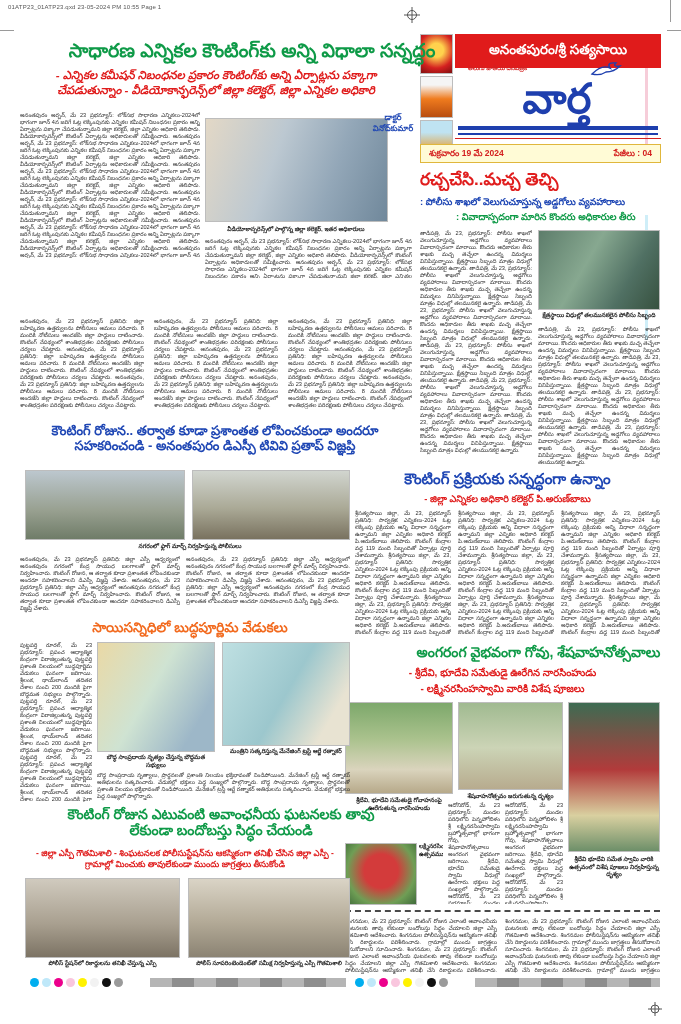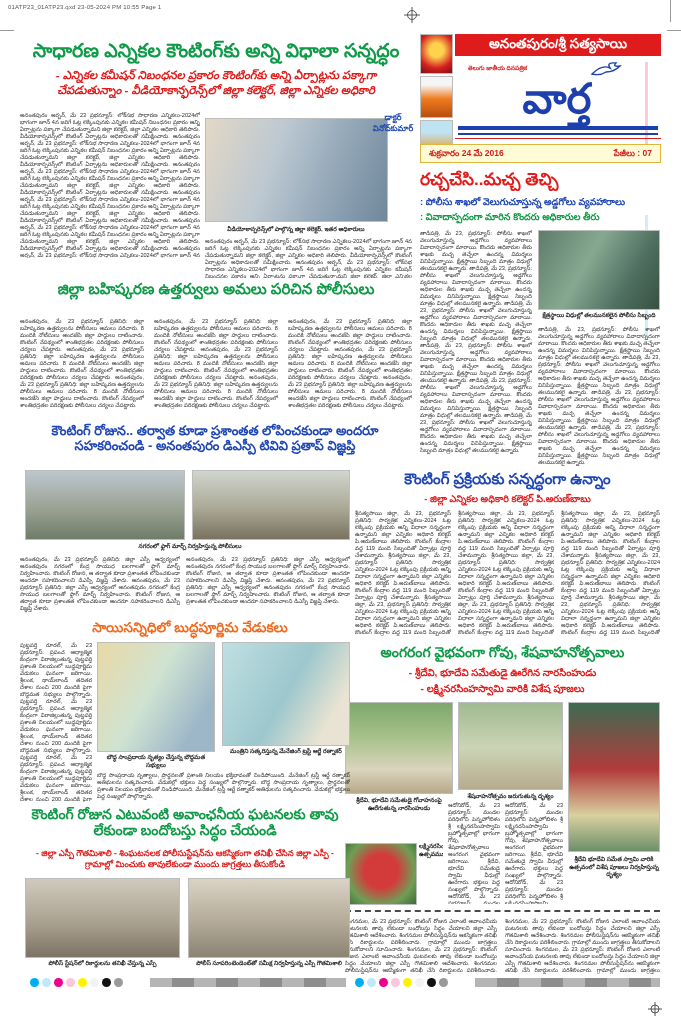--- a/index.html
+++ b/index.html
@@ -2,21 +2,21 @@
 <html><head>
 <meta charset="utf-8">
 <style>
   html,body{margin:0;padding:0;background:#ffffff;}
   #page{position:relative;width:681px;height:1024px;background:#fff;overflow:hidden;
         font-family:"Liberation Sans","DejaVu Sans",sans-serif;}
   .abs{position:absolute;}
   
   .slug{font-size:6px;color:#555;letter-spacing:.2px;}
   .hl{font-weight:bold;text-align:center;line-height:1.15;}
-  .green{color:#0e9a47;} .red{color:#e01d1d;} .blue{color:#1e46b4;text-align:center;} .orange{color:#f26a1e;}
+  .green{color:#0e9a47;margin-left:36px;} .red{color:#e01d1d;} .blue{color:#1e46b4;text-align:center;} .orange{color:#f26a1e;}
   .sub{font-weight:bold;text-align:center;line-height:1.3;}
   .greek{font-size:5.6px;line-height:7px;color:#2e2e2e;text-align:justify;overflow:hidden;word-break:break-word;}
   .cap{font-size:6px;font-weight:bold;color:#1c1c1c;text-align:center;line-height:7.5px;overflow:hidden;}
   .byline{font-size:8px;font-weight:bold;color:#1e46b4;text-align:center;line-height:11px;}
   
   .photo{border:1px solid #bdbdbd;box-sizing:border-box;}
   .ph-meeting{background:linear-gradient(110deg,#e3d8c6,#bcc8d1 38%,#93a7b8 68%,#70889b);}
   .ph-crowd{background:linear-gradient(120deg,#5d7d6b,#87a890 40%,#507063 72%,#37513f);}
   .ph-street{background:linear-gradient(#bcc7ce,#98a090 58%,#6f7c68);}
   .ph-march{background:linear-gradient(#d1d5cf,#aaa996 55%,#79725f);}
@@ -63,44 +63,43 @@
   <div class="abs dash" style="left:670px;top:0;width:1px;height:22px;"></div>
   <div class="abs dash" style="left:0;top:30px;width:14px;height:1px;"></div>
   <div class="abs dash" style="left:667px;top:30px;width:14px;height:1px;"></div>
   <div class="abs vrulefaint" style="left:645px;top:62px;height:100px;background:#f6cdd9;"></div>
   <div class="abs vrulefaint" style="left:645px;top:215px;height:125px;background:#cfeef8;"></div>
 
   <div class="abs" style="left:420px;top:34px;width:241px;height:131px;">
     <div class="abs photo ph-mast1" style="left:0;top:0;width:33px;height:40px;"></div>
     <div class="abs photo ph-mast2" style="left:0;top:42px;width:33px;height:42px;"></div>
     <div class="abs photo ph-mast3" style="left:0;top:86px;width:33px;height:40px;"></div>
-    <div class="abs mast-banner" style="left:35px;top:0;width:206px;height:22px;">అనంతపురం/శ్రీ సత్యసాయి</div>
+    <div class="abs mast-banner" style="left:35px;top:0;width:206px;height:34px;">అనంతపురం/శ్రీ సత్యసాయి</div>
     <div class="abs tagline" style="left:48px;top:31px;">తెలుగు జాతీయ దినపత్రిక</div>
     <svg class="abs" style="left:170px;top:26px;" width="34" height="18">
       <path d="M2 14 Q12 4 20 8 Q16 2 26 3 Q22 7 30 6 Q24 12 16 12 Q10 16 2 14Z" fill="none" stroke="#1e3fae" stroke-width="1.4"></path>
     </svg>
     <div class="abs logo" style="left:42px;top:44px;width:190px;text-align:center;">వార్త</div>
     <div class="abs logo-rule1" style="left:38px;top:92px;width:200px;"></div>
     <div class="abs logo-rule2" style="left:38px;top:99px;width:200px;"></div>
     <div class="abs logo-rule3" style="left:35px;top:104px;width:206px;"></div>
     <div class="abs datebar" style="left:0;top:110px;width:241px;height:19px;">
-      <span>శుక్రవారం  24  మే  2016</span>
-      <span>పేజీలు : 07</span>
+      <span>శుక్రవారం  19  మే  2024</span>
+      <span>పేజీలు : 04</span>
     </div>
   </div>
 
   <div class="abs hl green" style="left:20px;top:40px;width:392px;font-size:19px;">సాధారణ ఎన్నికల కౌంటింగ్‌కు అన్ని విధాలా సన్నద్ధం</div>
   <div class="abs sub red" style="left:28px;top:68px;width:376px;font-size:11.5px;font-style:italic;">- ఎన్నికల కమీషన్ నిబంధనల ప్రకారం కౌంటింగ్‌కు అన్ని ఏర్పాట్లను పక్కాగా చేపడుతున్నాం  - వీడియోకాన్ఫరెన్స్‌లో జిల్లా కలెక్టర్, జిల్లా ఎన్నికల అధికారి</div>
   <div class="abs greek" style="left:20px;top:112px;width:180px;height:146px;">అనంతపురం అర్బన్, మే 23 ప్రభన్యూస్: లోక్‌సభ సాధారణ ఎన్నికలు-2024లో భాగంగా జూన్ 4న జరిగే ఓట్ల లెక్కింపునకు ఎన్నికల కమీషన్ నిబంధనల ప్రకారం అన్ని ఏర్పాట్లను పక్కాగా చేపడుతున్నామని జిల్లా కలెక్టర్, జిల్లా ఎన్నికల అధికారి తెలిపారు. వీడియోకాన్ఫరెన్స్‌లో కౌంటింగ్ ఏర్పాట్లను అధికారులతో సమీక్షించారు. అనంతపురం అర్బన్, మే 23 ప్రభన్యూస్: లోక్‌సభ సాధారణ ఎన్నికలు-2024లో భాగంగా జూన్ 4న జరిగే ఓట్ల లెక్కింపునకు ఎన్నికల కమీషన్ నిబంధనల ప్రకారం అన్ని ఏర్పాట్లను పక్కాగా చేపడుతున్నామని జిల్లా కలెక్టర్, జిల్లా ఎన్నికల అధికారి తెలిపారు. వీడియోకాన్ఫరెన్స్‌లో కౌంటింగ్ ఏర్పాట్లను అధికారులతో సమీక్షించారు. అనంతపురం అర్బన్, మే 23 ప్రభన్యూస్: లోక్‌సభ సాధారణ ఎన్నికలు-2024లో భాగంగా జూన్ 4న జరిగే ఓట్ల లెక్కింపునకు ఎన్నికల కమీషన్ నిబంధనల ప్రకారం అన్ని ఏర్పాట్లను పక్కాగా చేపడుతున్నామని జిల్లా కలెక్టర్, జిల్లా ఎన్నికల అధికారి తెలిపారు. వీడియోకాన్ఫరెన్స్‌లో కౌంటింగ్ ఏర్పాట్లను అధికారులతో సమీక్షించారు. అనంతపురం అర్బన్, మే 23 ప్రభన్యూస్: లోక్‌సభ సాధారణ ఎన్నికలు-2024లో భాగంగా జూన్ 4న జరిగే ఓట్ల లెక్కింపునకు ఎన్నికల కమీషన్ నిబంధనల ప్రకారం అన్ని ఏర్పాట్లను పక్కాగా చేపడుతున్నామని జిల్లా కలెక్టర్, జిల్లా ఎన్నికల అధికారి తెలిపారు. వీడియోకాన్ఫరెన్స్‌లో కౌంటింగ్ ఏర్పాట్లను అధికారులతో సమీక్షించారు. అనంతపురం అర్బన్, మే 23 ప్రభన్యూస్: లోక్‌సభ సాధారణ ఎన్నికలు-2024లో భాగంగా జూన్ 4న జరిగే ఓట్ల లెక్కింపునకు ఎన్నికల కమీషన్ నిబంధనల ప్రకారం అన్ని ఏర్పాట్లను పక్కాగా చేపడుతున్నామని జిల్లా కలెక్టర్, జిల్లా ఎన్నికల అధికారి తెలిపారు. వీడియోకాన్ఫరెన్స్‌లో కౌంటింగ్ ఏర్పాట్లను అధికారులతో సమీక్షించారు. అనంతపురం అర్బన్, మే 23 ప్రభన్యూస్: లోక్‌సభ సాధారణ ఎన్నికలు-2024లో భాగంగా జూన్ 4న జరిగే ఓట్ల లెక్కింపునకు ఎన్నికల కమీషన్ నిబంధనల ప్రకారం అన్ని ఏర్పాట్లను పక్కాగా చేపడుతున్నామని జిల్లా కలెక్టర్, జిల్లా ఎన్నికల అధికారి తెలిపారు. వీడియోకాన్ఫరెన్స్‌లో కౌంటింగ్ ఏర్పాట్లను అధికారులతో సమీక్షించారు.</div>
   <div class="abs photo ph-meeting" style="left:205px;top:118px;width:183px;height:104px;"></div>
   <div class="abs byline" style="left:370px;top:112px;width:46px;">డాక్టర్ వినోద్‌కుమార్</div>
   <div class="abs cap" style="left:190px;top:226px;width:212px;">వీడియోకాన్ఫరెన్స్‌లో పాల్గొన్న జిల్లా కలెక్టర్, ఇతర అధికారులు</div>
   <div class="abs greek" style="left:205px;top:238px;width:207px;height:40px;">అనంతపురం అర్బన్, మే 23 ప్రభన్యూస్: లోక్‌సభ సాధారణ ఎన్నికలు-2024లో భాగంగా జూన్ 4న జరిగే ఓట్ల లెక్కింపునకు ఎన్నికల కమీషన్ నిబంధనల ప్రకారం అన్ని ఏర్పాట్లను పక్కాగా చేపడుతున్నామని జిల్లా కలెక్టర్, జిల్లా ఎన్నికల అధికారి తెలిపారు. వీడియోకాన్ఫరెన్స్‌లో కౌంటింగ్ ఏర్పాట్లను అధికారులతో సమీక్షించారు. అనంతపురం అర్బన్, మే 23 ప్రభన్యూస్: లోక్‌సభ సాధారణ ఎన్నికలు-2024లో భాగంగా జూన్ 4న జరిగే ఓట్ల లెక్కింపునకు ఎన్నికల కమీషన్ నిబంధనల ప్రకారం అన్ని ఏర్పాట్లను పక్కాగా చేపడుతున్నామని జిల్లా కలెక్టర్, జిల్లా ఎన్నికల అధికారి తెలిపారు. వీడియోకాన్ఫరెన్స్‌లో కౌంటింగ్ ఏర్పాట్లను అధికారులతో సమీక్షించారు.</div>
 
-  <div class="abs hl green" style="left:20px;top:280px;width:392px;font-size:15px;">జిల్లా బహిష్కరణ ఉత్తర్వులు అమలు పరిచిన పోలీసులు</div>
   <div class="abs greek" style="left:20px;top:318px;width:124px;height:102px;">అనంతపురం, మే 23 ప్రభన్యూస్ ప్రతినిధి: జిల్లా బహిష్కరణ ఉత్తర్వులను పోలీసులు అమలు పరిచారు. 8 మందికి నోటీసులు అందజేసి జిల్లా హద్దులు దాటించారు. కౌంటింగ్ నేపథ్యంలో శాంతిభద్రతల పరిరక్షణకు పోలీసులు చర్యలు చేపట్టారు. అనంతపురం, మే 23 ప్రభన్యూస్ ప్రతినిధి: జిల్లా బహిష్కరణ ఉత్తర్వులను పోలీసులు అమలు పరిచారు. 8 మందికి నోటీసులు అందజేసి జిల్లా హద్దులు దాటించారు. కౌంటింగ్ నేపథ్యంలో శాంతిభద్రతల పరిరక్షణకు పోలీసులు చర్యలు చేపట్టారు. అనంతపురం, మే 23 ప్రభన్యూస్ ప్రతినిధి: జిల్లా బహిష్కరణ ఉత్తర్వులను పోలీసులు అమలు పరిచారు. 8 మందికి నోటీసులు అందజేసి జిల్లా హద్దులు దాటించారు. కౌంటింగ్ నేపథ్యంలో శాంతిభద్రతల పరిరక్షణకు పోలీసులు చర్యలు చేపట్టారు.</div>
   <div class="abs greek" style="left:154px;top:318px;width:124px;height:102px;">అనంతపురం, మే 23 ప్రభన్యూస్ ప్రతినిధి: జిల్లా బహిష్కరణ ఉత్తర్వులను పోలీసులు అమలు పరిచారు. 8 మందికి నోటీసులు అందజేసి జిల్లా హద్దులు దాటించారు. కౌంటింగ్ నేపథ్యంలో శాంతిభద్రతల పరిరక్షణకు పోలీసులు చర్యలు చేపట్టారు. అనంతపురం, మే 23 ప్రభన్యూస్ ప్రతినిధి: జిల్లా బహిష్కరణ ఉత్తర్వులను పోలీసులు అమలు పరిచారు. 8 మందికి నోటీసులు అందజేసి జిల్లా హద్దులు దాటించారు. కౌంటింగ్ నేపథ్యంలో శాంతిభద్రతల పరిరక్షణకు పోలీసులు చర్యలు చేపట్టారు. అనంతపురం, మే 23 ప్రభన్యూస్ ప్రతినిధి: జిల్లా బహిష్కరణ ఉత్తర్వులను పోలీసులు అమలు పరిచారు. 8 మందికి నోటీసులు అందజేసి జిల్లా హద్దులు దాటించారు. కౌంటింగ్ నేపథ్యంలో శాంతిభద్రతల పరిరక్షణకు పోలీసులు చర్యలు చేపట్టారు.</div>
   <div class="abs greek" style="left:288px;top:318px;width:124px;height:102px;">అనంతపురం, మే 23 ప్రభన్యూస్ ప్రతినిధి: జిల్లా బహిష్కరణ ఉత్తర్వులను పోలీసులు అమలు పరిచారు. 8 మందికి నోటీసులు అందజేసి జిల్లా హద్దులు దాటించారు. కౌంటింగ్ నేపథ్యంలో శాంతిభద్రతల పరిరక్షణకు పోలీసులు చర్యలు చేపట్టారు. అనంతపురం, మే 23 ప్రభన్యూస్ ప్రతినిధి: జిల్లా బహిష్కరణ ఉత్తర్వులను పోలీసులు అమలు పరిచారు. 8 మందికి నోటీసులు అందజేసి జిల్లా హద్దులు దాటించారు. కౌంటింగ్ నేపథ్యంలో శాంతిభద్రతల పరిరక్షణకు పోలీసులు చర్యలు చేపట్టారు. అనంతపురం, మే 23 ప్రభన్యూస్ ప్రతినిధి: జిల్లా బహిష్కరణ ఉత్తర్వులను పోలీసులు అమలు పరిచారు. 8 మందికి నోటీసులు అందజేసి జిల్లా హద్దులు దాటించారు. కౌంటింగ్ నేపథ్యంలో శాంతిభద్రతల పరిరక్షణకు పోలీసులు చర్యలు చేపట్టారు.</div>
 
   <div class="abs hl blue" style="left:20px;top:424px;width:390px;font-size:13px;">కౌంటింగ్ రోజున.. తర్వాత కూడా ప్రశాంతత లోపించకుండా అందరూ సహకరించండి - అనంతపురం డిఎస్పీ టివివి ప్రతాప్ విజ్ఞప్తి</div>
   <div class="abs photo ph-street" style="left:25px;top:470px;width:160px;height:70px;"></div>
   <div class="abs photo ph-march" style="left:192px;top:470px;width:158px;height:70px;"></div>
   <div class="abs cap" style="left:60px;top:543px;width:260px;">నగరంలో ఫ్లాగ్ మార్చ్ నిర్వహిస్తున్న పోలీసులు</div>
   <div class="abs greek" style="left:20px;top:556px;width:160px;height:60px;">అనంతపురం, మే 23 ప్రభన్యూస్ ప్రతినిధి: జిల్లా ఎస్పీ ఆధ్వర్యంలో అనంతపురం నగరంలో కేంద్ర సాయుధ బలగాలతో ఫ్లాగ్ మార్చ్ నిర్వహించారు. కౌంటింగ్ రోజున, ఆ తర్వాత కూడా ప్రశాంతత లోపించకుండా అందరూ సహకరించాలని డిఎస్పీ విజ్ఞప్తి చేశారు. అనంతపురం, మే 23 ప్రభన్యూస్ ప్రతినిధి: జిల్లా ఎస్పీ ఆధ్వర్యంలో అనంతపురం నగరంలో కేంద్ర సాయుధ బలగాలతో ఫ్లాగ్ మార్చ్ నిర్వహించారు. కౌంటింగ్ రోజున, ఆ తర్వాత కూడా ప్రశాంతత లోపించకుండా అందరూ సహకరించాలని డిఎస్పీ విజ్ఞప్తి చేశారు.</div>
   <div class="abs greek" style="left:186px;top:556px;width:164px;height:60px;">అనంతపురం, మే 23 ప్రభన్యూస్ ప్రతినిధి: జిల్లా ఎస్పీ ఆధ్వర్యంలో అనంతపురం నగరంలో కేంద్ర సాయుధ బలగాలతో ఫ్లాగ్ మార్చ్ నిర్వహించారు. కౌంటింగ్ రోజున, ఆ తర్వాత కూడా ప్రశాంతత లోపించకుండా అందరూ సహకరించాలని డిఎస్పీ విజ్ఞప్తి చేశారు. అనంతపురం, మే 23 ప్రభన్యూస్ ప్రతినిధి: జిల్లా ఎస్పీ ఆధ్వర్యంలో అనంతపురం నగరంలో కేంద్ర సాయుధ బలగాలతో ఫ్లాగ్ మార్చ్ నిర్వహించారు. కౌంటింగ్ రోజున, ఆ తర్వాత కూడా ప్రశాంతత లోపించకుండా అందరూ సహకరించాలని డిఎస్పీ విజ్ఞప్తి చేశారు.</div>

